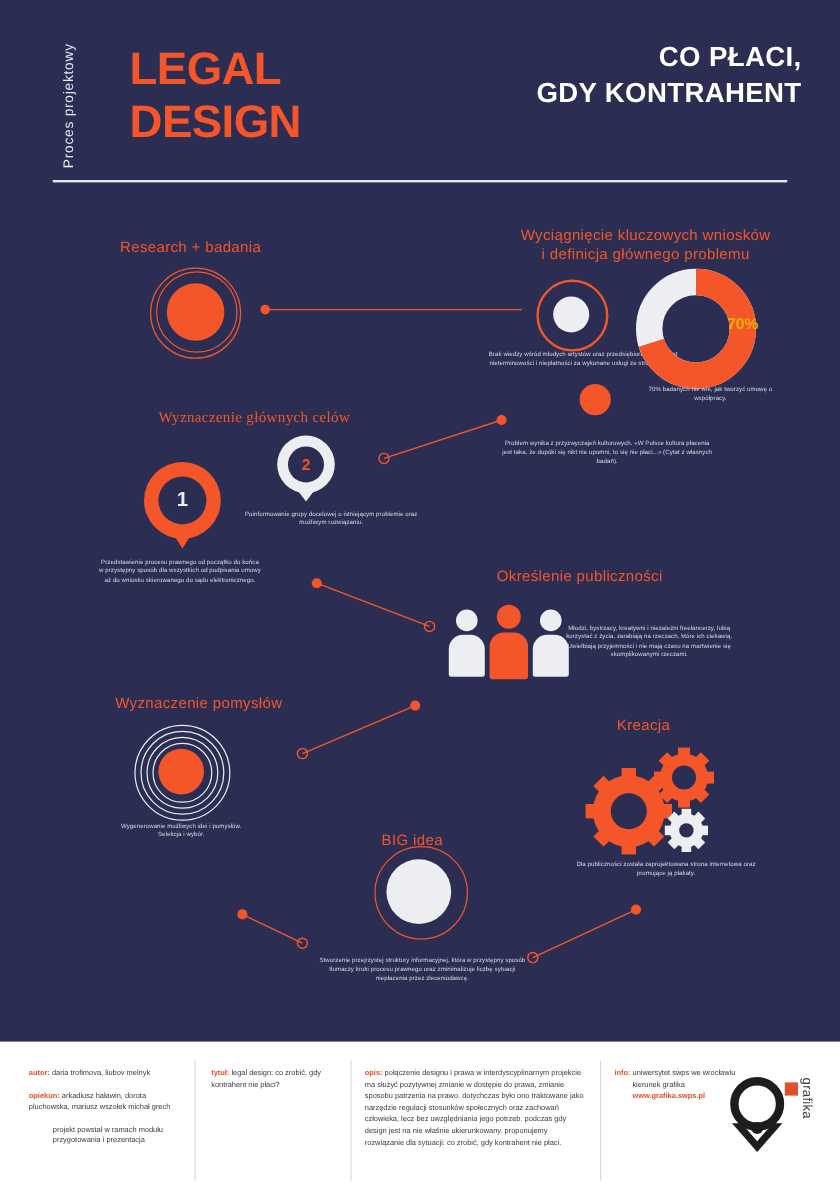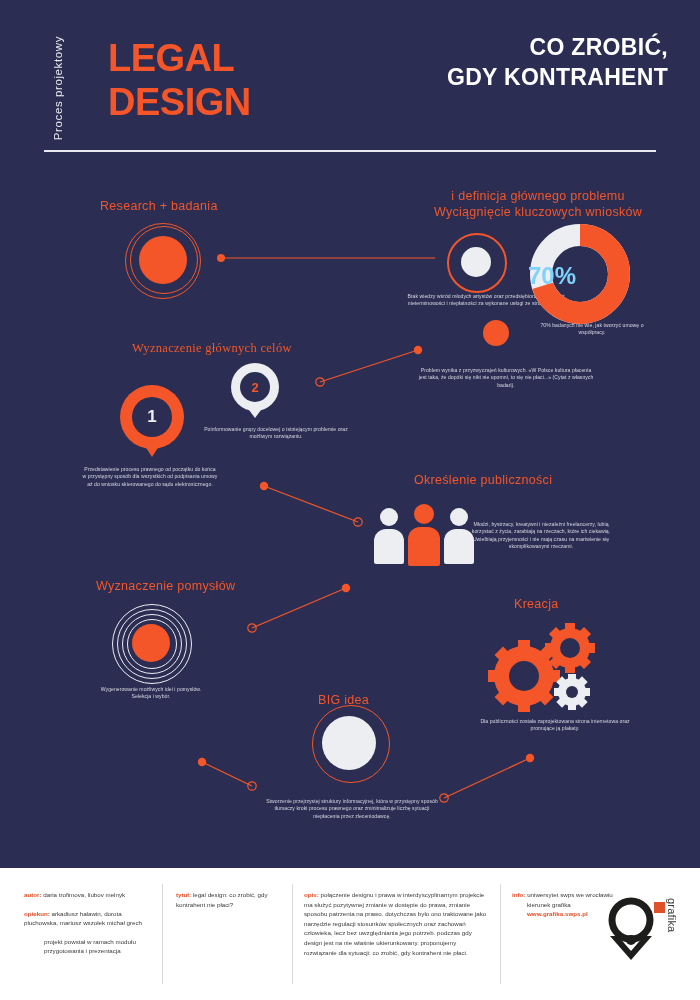--- a/index.html
+++ b/index.html
@@ -95,52 +95,52 @@
   <div class="canvas">
 
     <div class="vert-label">Proces projektowy</div>
 
     <div class="brand">
       <div>LEGAL</div>
       <div>DESIGN</div>
     </div>
 
     <div class="headline">
-      <div>CO ZROBIĆ,</div>
+      <div>CO PŁACI,</div>
       <div>GDY KONTRAHENT</div>
     </div>
 
     <div class="rule"></div>
 
     <div class="sect-title" style="left:100px;top:198px;">Research + badania</div>
 
     <div class="ring" style="left:125px;top:223px;width:74px;height:74px;border:1.2px solid #f4562a;"></div>
     <div class="ring" style="left:130px;top:226px;width:66px;height:66px;border:1.2px solid #f4562a;"></div>
     <div class="dot" style="left:139px;top:236px;width:48px;height:48px;background:#f4562a;"></div>
 
     <svg class="conn" style="left:215px;top:252px;width:220px;height:12px;" viewBox="0 0 220 12">
       <line x1="6" y1="6" x2="220" y2="6" stroke="#f4562a" stroke-width="1.2"></line>
       <circle cx="6" cy="6" r="4" fill="#f4562a"></circle>
     </svg>
 
     <div class="sect-title" style="left:428px;top:188px;width:220px;text-align:center;">
+      <div>Wyciągnięcie kluczowych wniosków</div>
       <div>i definicja głównego problemu</div>
-      <div>Wyciągnięcie kluczowych wniosków</div>
     </div>
 
     <div class="ring" style="left:447px;top:233px;width:56px;height:56px;border:2.2px solid #f4562a;"></div>
     <div class="dot" style="left:461px;top:247px;width:30px;height:30px;background:#eceef2;"></div>
 
     <div class="caption" style="left:398px;top:293px;width:176px;">Brak wiedzy wśród młodych artystów oraz przedsiębiorców na temat nieterminowości i niepłatności za wykonane usługi ze strony klienta.</div>
 
     <svg class="conn" style="left:528px;top:222px;width:104px;height:104px;" viewBox="0 0 104 104">
       <circle cx="52" cy="52" r="39" fill="none" stroke="#eceef2" stroke-width="22"></circle>
       <circle cx="52" cy="52" r="39" fill="none" stroke="#f4562a" stroke-width="22" stroke-dasharray="171.6 73.5" transform="rotate(-90 52 52)"></circle>
     </svg>
-    <div style="position:absolute;left:528px;top:262px;width:104px;text-align:left;color:#7dd3fc;font-size:24px;font-weight:bold;">70%</div>
+    <div style="position:absolute;left:528px;top:262px;width:104px;text-align:right;color:#eab308;font-size:13px;font-weight:bold;">70%</div>
 
     <div class="caption" style="left:528px;top:322px;width:128px;">70% badanych nie wie, jak tworzyć umowę o współpracy.</div>
 
     <div class="dot" style="left:483px;top:320px;width:26px;height:26px;background:#f4562a;"></div>
 
     <div class="caption" style="left:418px;top:367px;width:176px;">Problem wynika z przyzwyczajeń kulturowych. «W Polsce kultura płacenia jest taka, że dopóki się nikt nie upomni, to się nie płaci...» (Cytat z własnych badań).</div>
 
     <svg class="conn" style="left:314px;top:344px;width:110px;height:44px;" viewBox="0 0 110 44">
       <line x1="6" y1="38" x2="104" y2="6" stroke="#f4562a" stroke-width="1.2"></line>
       <circle cx="6" cy="38" r="4.2" fill="none" stroke="#f4562a" stroke-width="1.2"></circle>

